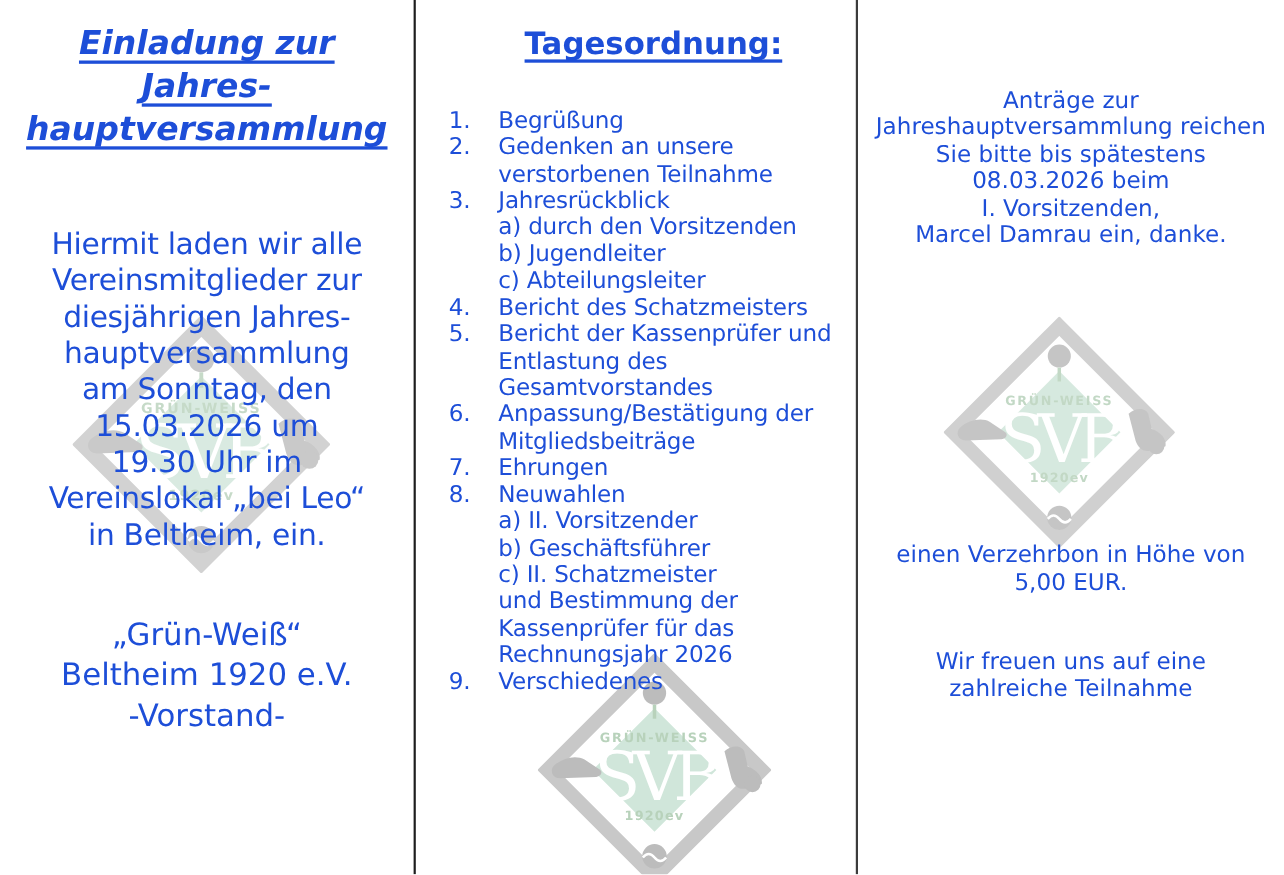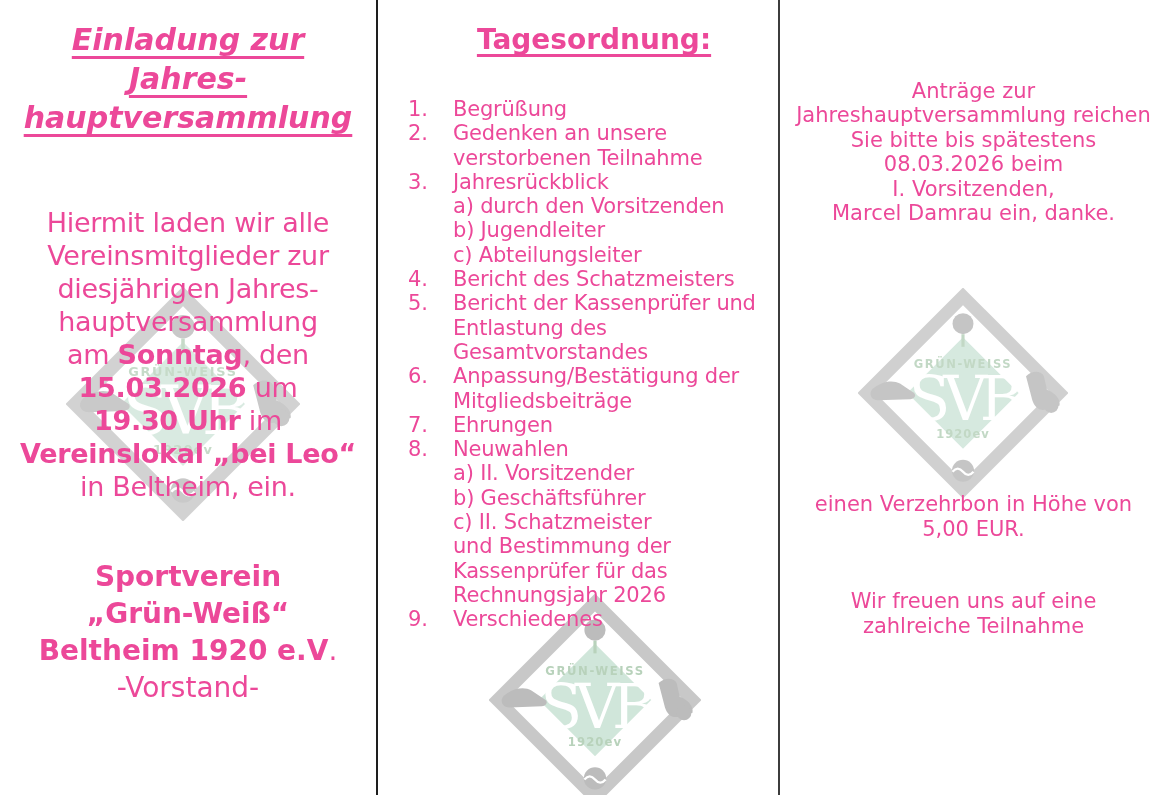--- a/index.html
+++ b/index.html
@@ -1,18 +1,18 @@
 <!DOCTYPE html>
 <html><head>
 <meta charset="utf-8">
 <style>
   html,body { margin:0; padding:0; background:#ffffff; }
   .page {
     position:relative; width:1167px; height:795px;
-    background:#ffffff; overflow:hidden; color:#ec4899;
+    background:#ffffff; overflow:hidden; color:#1d4ed8;
     font-family:"DejaVu Sans", "Liberation Sans", sans-serif;
   }
   .divider { position:absolute; top:0; height:795px; width:2px; }
   .divider-1 { left:376px; background:#1e1e1e; }
   .divider-2 { left:778px; background:#3c3c3c; }
 
   .col { position:absolute; top:0; height:795px; }
   .col-left  { left:4px;   width:368px; text-align:center; }
   .col-mid   { left:379px; width:399px;padding-left:31px; }
   .col-right { left:782px; width:383px; text-align:center; }
@@ -26,21 +26,21 @@
     text-underline-offset:6px; text-decoration-skip-ink:none;
   }
   .invitation {
     position:absolute; top:206px; left:0; right:0; z-index:2;
     font-size:27px; line-height:33px; letter-spacing:-0.3px;
   }
   .signature {
     position:absolute; top:558px; left:0; right:0; z-index:2;
     font-size:28px; line-height:37px;
   }
-  .bold { font-weight:bold;margin-top:48px; }
+  .bold { font-weight:normal;margin-top:48px; }
 
   .agenda-title {
     position:absolute; top:23px; left:0; right:0; z-index:2;
     text-align:center; font-size:28px; line-height:34px; font-weight:bold;
     text-decoration:underline; text-decoration-thickness:3px;
     text-underline-offset:5px; text-decoration-skip-ink:none;
   }
   .agenda-list {
     position:absolute; top:97px; left:29px; right:2px; z-index:2;
     font-size:21px; line-height:24.3px; letter-spacing:-0.2px; text-align:left;
@@ -135,21 +135,20 @@
         <div class="iline"><span class="bold">15.03.2026</span><span> um</span></div>
 
         <div class="iline"><span class="bold">19.30 Uhr</span><span> im</span></div>
 
         <div class="iline"><span class="bold">Vereinslokal „bei Leo“</span></div>
 
         <div class="iline"><span>in Beltheim, ein.</span></div>
       </div>
     <div class="signature">
 
-        <div class="sline"><span class="bold">Sportverein</span></div>
 
         <div class="sline"><span class="bold">„Grün-Weiß“</span></div>
 
         <div class="sline"><span class="bold">Beltheim 1920 e.V</span><span>.</span></div>
 
         <div class="sline"><span>-Vorstand-</span></div>
       </div>
   </div>
 
   <div class="col col-mid">

